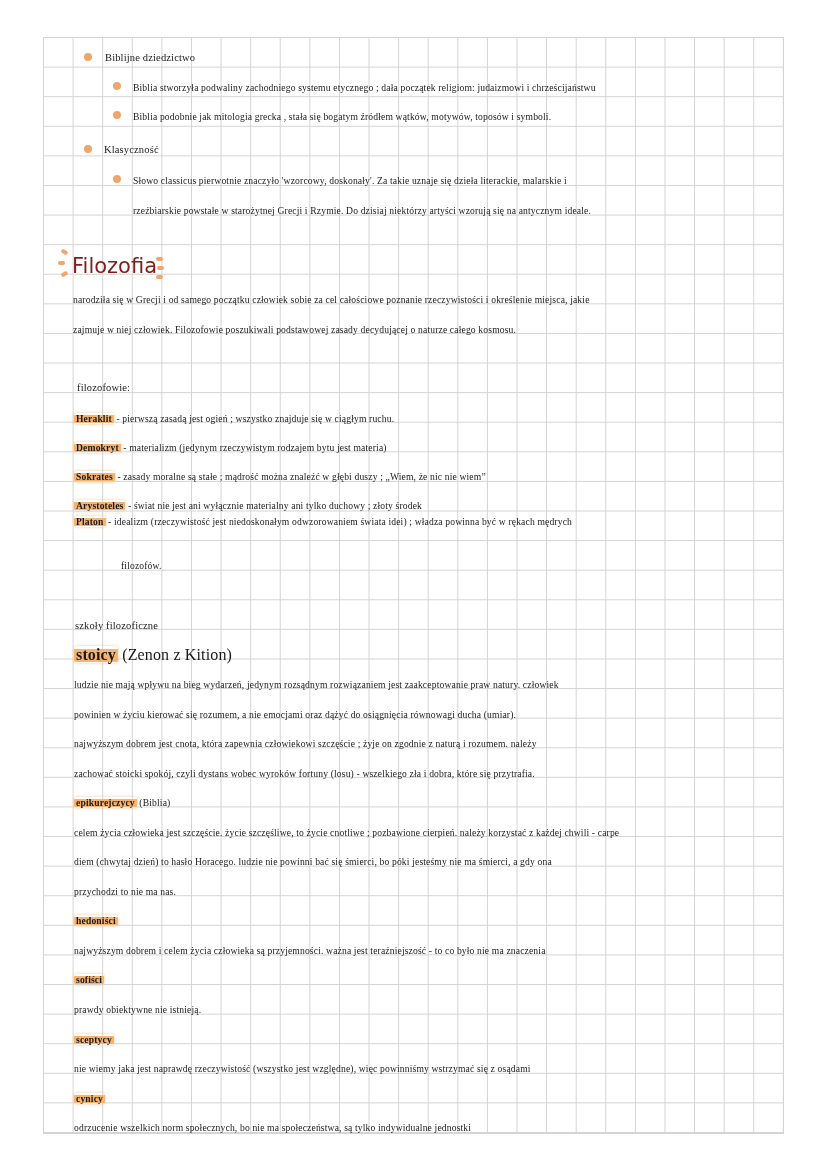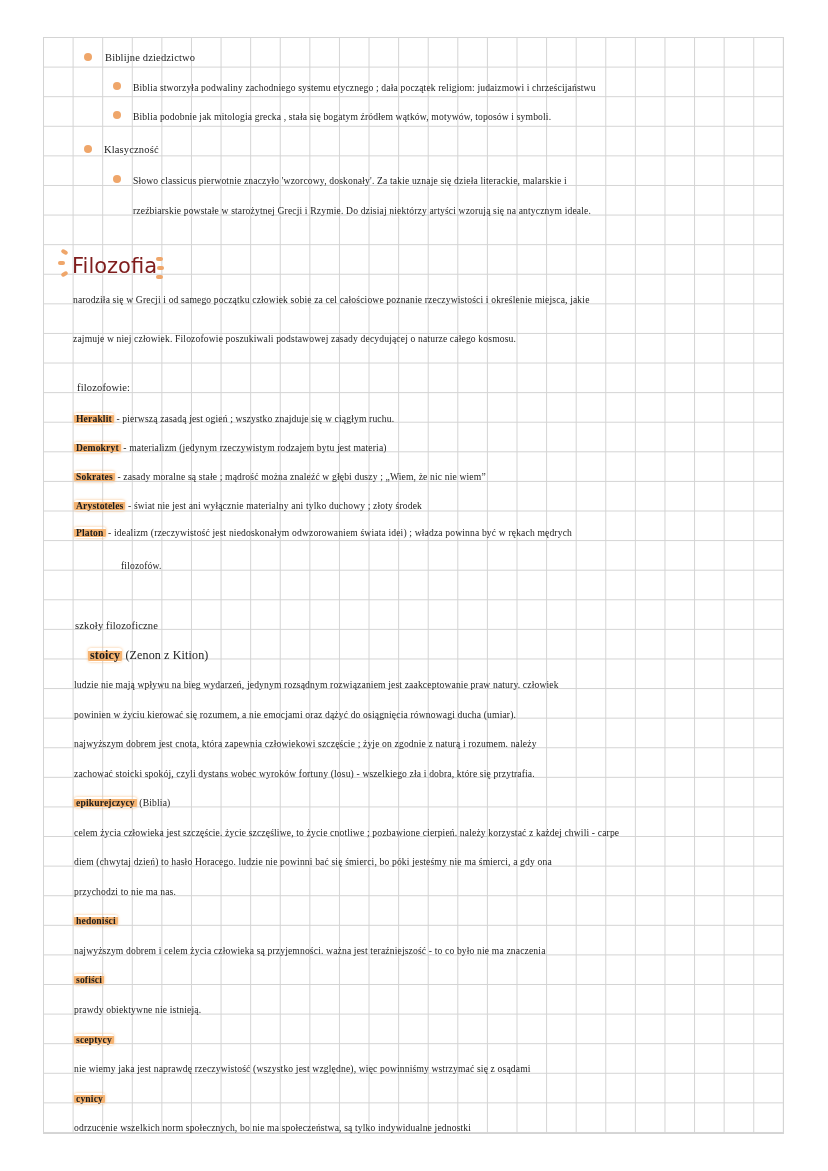--- a/index.html
+++ b/index.html
@@ -59,44 +59,44 @@
 
 <span class="dash" style="left:61px;top:250px;transform:rotate(30deg)"></span>
 <span class="dash" style="left:58px;top:261px"></span>
 <span class="dash" style="left:61px;top:272px;transform:rotate(-30deg)"></span>
 <div class="title">Filozofia</div>
 <span class="dash" style="left:156px;top:257px"></span>
 <span class="dash" style="left:157px;top:266px"></span>
 <span class="dash" style="left:156px;top:275px"></span>
 
 <div class="line small" style="left:73px;top:293px">narodziła się w Grecji i od samego początku człowiek sobie za cel całościowe poznanie rzeczywistości i określenie miejsca, jakie</div>
-<div class="line small" style="left:73px;top:332px">zajmuje w niej człowiek. Filozofowie poszukiwali podstawowej zasady decydującej o naturze całego kosmosu.</div>
+<div class="line small" style="left:73px;top:323px">zajmuje w niej człowiek. Filozofowie poszukiwali podstawowej zasady decydującej o naturze całego kosmosu.</div>
 
 <div class="line" style="left:77px;top:381px">filozofowie:</div>
 
 <div class="line small" style="left:74px;top:412px">
   <span class="hl">Heraklit</span><span> - pierwszą zasadą jest ogień ; wszystko znajduje się w ciągłym ruchu.</span>
 </div>
 <div class="line small" style="left:74px;top:441px">
   <span class="hl">Demokryt</span><span> - materializm (jedynym rzeczywistym rodzajem bytu jest materia)</span>
 </div>
 <div class="line small" style="left:74px;top:470px">
   <span class="hl">Sokrates</span><span> - zasady moralne są stałe ; mądrość można znaleźć w głębi duszy ; „Wiem, że nic nie wiem”</span>
 </div>
 <div class="line small" style="left:74px;top:499px">
   <span class="hl">Arystoteles</span><span> - świat nie jest ani wyłącznie materialny ani tylko duchowy ; złoty środek</span>
 </div>
-<div class="line small" style="left:74px;top:526px">
+<div class="line small" style="left:74px;top:515px">
   <span class="hl">Platon</span><span> - idealizm (rzeczywistość jest niedoskonałym odwzorowaniem świata idei) ; władza powinna być w rękach mędrych</span>
 </div>
 <div class="line small" style="left:121px;top:559px">filozofów.</div>
 
 <div class="line" style="left:75px;top:619px">szkoły filozoficzne</div>
 
-<div class="line" style="left:88px;top:648px;font-size:12px">
+<div class="line" style="left:74px;top:648px;font-size:16px">
   <span class="hl">stoicy</span><span> (Zenon z Kition)</span>
 </div>
 <div class="line small" style="left:74px;top:678px">ludzie nie mają wpływu na bieg wydarzeń, jedynym rozsądnym rozwiązaniem jest zaakceptowanie praw natury. człowiek</div>
 <div class="line small" style="left:74px;top:708px">powinien w życiu kierować się rozumem, a nie emocjami oraz dążyć do osiągnięcia równowagi ducha (umiar).</div>
 <div class="line small" style="left:74px;top:737px">najwyższym dobrem jest cnota, która zapewnia człowiekowi szczęście ; żyje on zgodnie z naturą i rozumem. należy</div>
 <div class="line small" style="left:74px;top:767px">zachować stoicki spokój, czyli dystans wobec wyroków fortuny (losu) - wszelkiego zła i dobra, które się przytrafia.</div>
 
 <div class="line small" style="left:74px;top:796px">
   <span class="hl">epikurejczycy</span><span> (Biblia)</span>
 </div>

